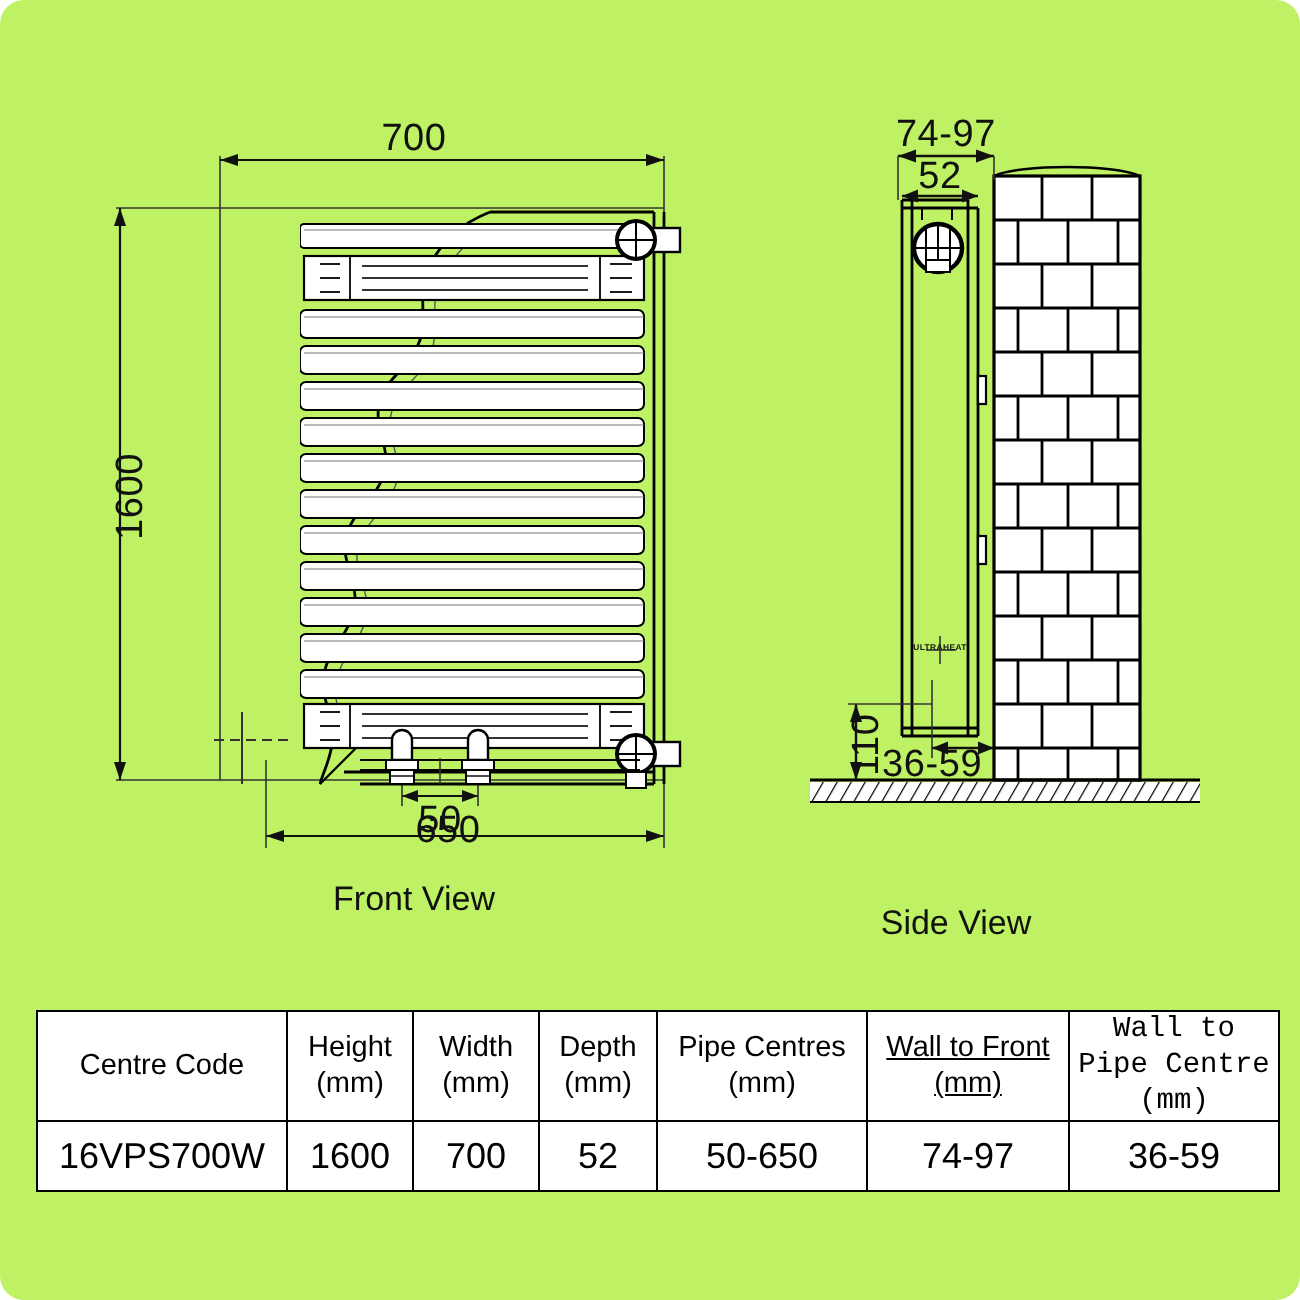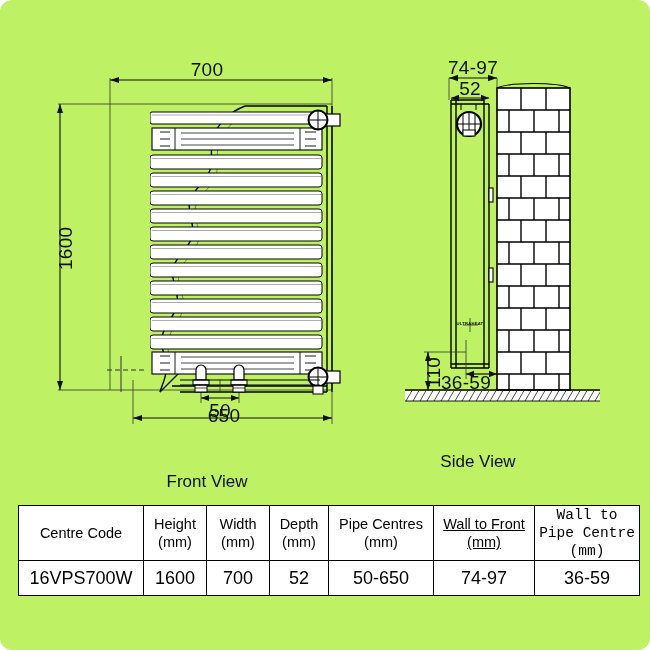--- a/index.html
+++ b/index.html
@@ -464,21 +464,21 @@
 
   <div class="txt dim" style="left:470px; top:79px; transform:translateX(-50%);">52</div>
 
   <div class="txt dim rot90" style="left:424px; top:388px;">110</div>
 
   <div class="txt dim" style="left:441px; top:373px;">36-59</div>
 
   <div class="txt" style="left:470px; top:322px; transform:translateX(-50%);
                           font-size:4.2px; letter-spacing:0.2px; font-weight:bold;">ULTRAHEAT</div>
 
-  <div class="txt viewlabel" style="left:207px; top:473px; transform:translateX(-50%);">Front View</div>
+  <div class="txt viewlabel" style="left:207px; top:441px; transform:translateX(-50%);">Front View</div>
 
   <div class="txt viewlabel" style="left:478px; top:453px; transform:translateX(-50%);">Side View</div>
 
   <div id="spec-table-wrap">
     <table class="spec">
       <tbody>
         <tr class="head">
           <td style="width:124px;">
             <span class="colhdr">Centre Code</span>
           </td>

